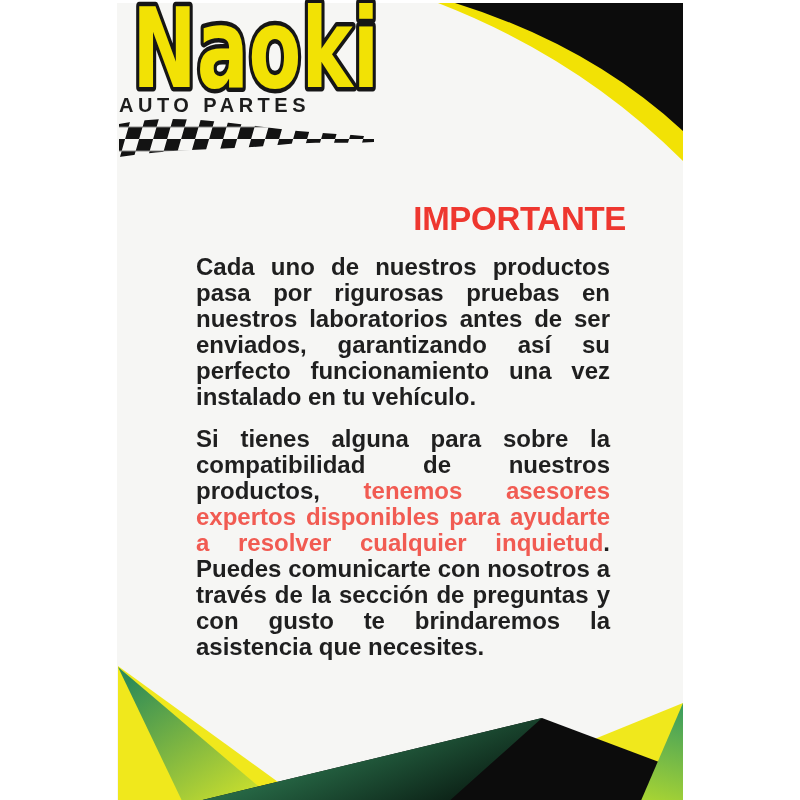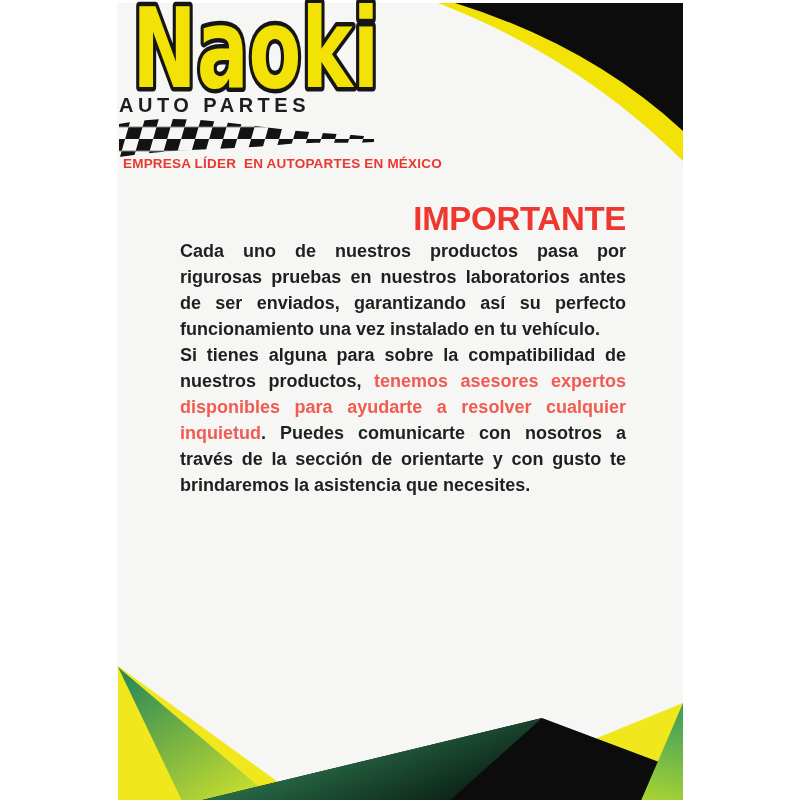--- a/index.html
+++ b/index.html
@@ -28,21 +28,21 @@
   }
   .content{
     position:absolute;left:63px;top:197px;width:446px;
   }
   .heading{
     margin:0;font-size:33px;font-weight:800;letter-spacing:-0.3px;
     color:#ee372f;
     text-align:right;
   }
   .content p{
-    margin:0;font-size:18px;font-weight:700;line-height:26px;
+    margin:16px;font-size:24px;font-weight:700;line-height:26px;
     color:#1f1f1f;text-align:justify;
   }
   .p-quality{margin-top:28px;}
   .p-support{margin-top:13px;}
   .p-advice{margin-top:14px;}
   .highlight{color:#f15b52;}
 </style>
 </head>
 <body>
 
@@ -90,24 +90,23 @@
         <rect x="0" y="0" width="14" height="12" fill="#131313"></rect>
         <rect x="14" y="12" width="14" height="12" fill="#131313"></rect>
       </pattern>
       <clipPath id="flagClip">
         <path d="M1,9 C 60,-3 120,10 180,16 C 215,19 240,20 256,22 L 256,27 C 225,29 195,26 160,30 C 110,35 60,33 1,42 Z"></path>
       </clipPath>
     </defs>
     <rect width="258" height="42" fill="url(#checks)" clip-path="url(#flagClip)"></rect>
   </svg>
 
-  <div class="brand-tagline">EMPRESA LÍDER  EN AUTOPARTES EN MÉXICO</div>
 
   <div class="content">
     <h1 class="heading">IMPORTANTE</h1>
 
     <p class="p-quality"><span>Cada uno de nuestros productos pasa por rigurosas pruebas en nuestros laboratorios antes de ser enviados, garantizando así su perfecto funcionamiento una vez instalado en tu vehículo.</span></p>
 
-    <p class="p-support"><span>Si tienes alguna para sobre la compatibilidad de nuestros productos, </span><span class="highlight">tenemos asesores expertos disponibles para ayudarte a resolver cualquier inquietud</span><span>. Puedes comunicarte con nosotros a través de la sección de orientarte y con gusto te brindaremos la asistencia que necesites.</span></p>
+    <p class="p-support"><span>Si tienes alguna para sobre la compatibilidad de nuestros productos, </span><span class="highlight">tenemos asesores expertos disponibles para ayudarte a resolver cualquier inquietud</span><span>. Puedes comunicarte con nosotros a través de la sección de preguntas y con gusto te brindaremos la asistencia que necesites.</span></p>
 
   </div>
 
 </div>
 
 </body></html>

